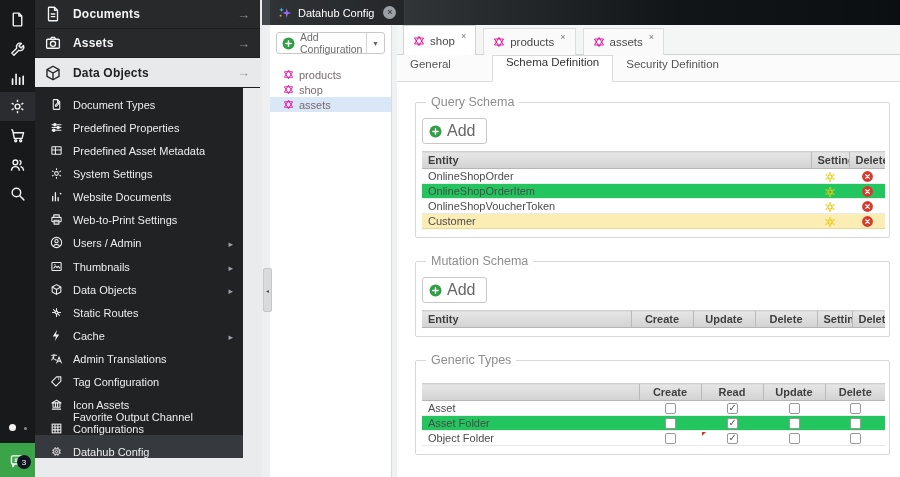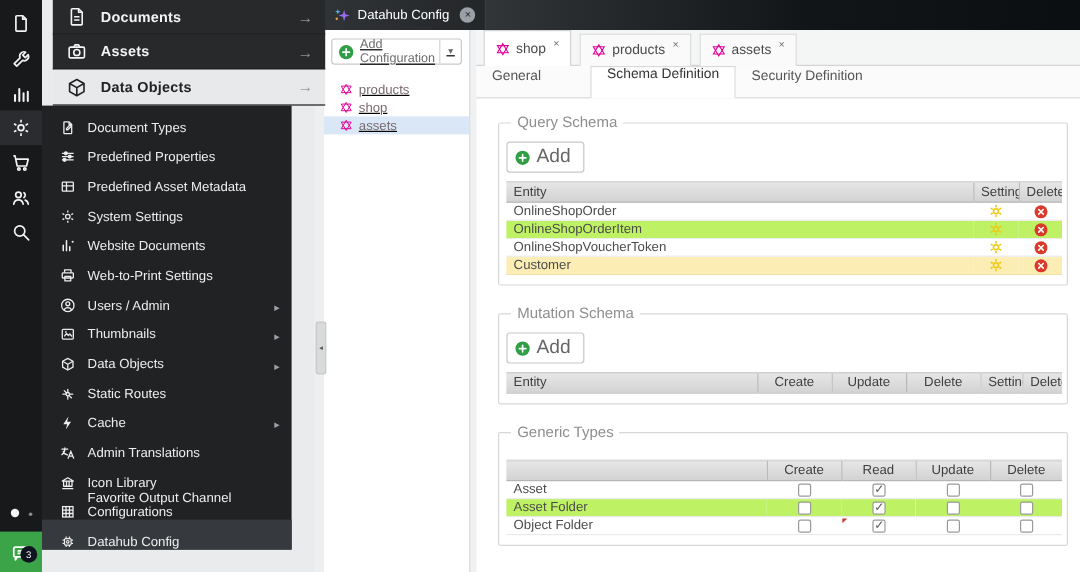--- a/index.html
+++ b/index.html
@@ -12,21 +12,21 @@
   .rail-item { position:absolute; left:0; width:35px; height:29px; display:flex; align-items:center; justify-content:center; color:#f2f2f2; }
   .rail-item.active { background:#2a2c2f; }
   .rail-icon { width:17px; height:17px; }
   #status-dots { position:absolute; left:9px; top:424px; width:24px; height:8px; }
   #status-dots .d1 { position:absolute; left:0; top:0; width:7px; height:7px; border-radius:50%; background:#f5f5f5; }
   #status-dots .d2 { position:absolute; left:15px; top:3px; width:3px; height:3px; border-radius:50%; background:#8a8d90; }
   #chat-tile { position:absolute; left:0; bottom:0; width:35px; height:34px; background:#3ba449; display:flex; align-items:center; justify-content:center; color:#fff; }
   #chat-badge { position:absolute; left:17px; bottom:8px; width:14px; height:14px; border-radius:50%; background:#101420; color:#fff; font-size:8px; display:flex; align-items:center; justify-content:center; }
 
   
-  #menu-top { position:absolute; left:44px; top:0; width:227px; height:88px; z-index:4; }
+  #menu-top { position:absolute; left:33px; top:0; width:227px; height:88px; z-index:4; }
   .mt-row { position:relative; height:29px; background:#28292b; border-bottom:1px solid #1c1d1f; display:flex; align-items:center; color:#f4f4f4; cursor:pointer; }
   .mt-row .mt-ic { width:18px; height:18px; margin:0 11px 0 11px; }
   .mt-row .mt-label { font-size:12px; font-weight:bold; letter-spacing:.2px; }
   .mt-row .mt-arrow { margin-left:auto; margin-right:10px; color:#8d9297; font-size:13px; }
   .mt-row.active { background:#e8e9eb; color:#222; }
   .mt-row.active .mt-arrow { color:#9a9a9a; }
 
   
   #submenu { position:absolute; left:35px; top:88px; width:208px; height:370px; background:#202224; z-index:4; display:flex; flex-direction:column; }
   .sm-item { flex:1; display:flex; align-items:flex-end; padding-left:15px; color:#ededee; font-size:11px; cursor:pointer; }
@@ -38,21 +38,21 @@
   #tabbar { position:absolute; left:262px; top:0; width:638px; height:25px; background:linear-gradient(90deg,#45494d 0%,#303336 25%,#121518 65%,#0c0f12 100%); display:flex; align-items:stretch; z-index:3; }
   #win-tab { display:flex; align-items:center; gap:6px; margin-left:7px; padding:0 8px; background:rgba(0,0,0,.28); border-left:1px solid rgba(255,255,255,.10); border-right:1px solid rgba(255,255,255,.10); color:#fff; font-size:11px; cursor:pointer; }
   #win-tab .spark { width:14px; height:14px; }
   #win-tab .tabclose { width:13px; height:13px; border-radius:50%; background:#9aa0a5; color:#26282a; font-size:9px; line-height:13px; text-align:center; margin-left:3px; }
 
   
   #divider-col { position:absolute; left:262px; top:25px; width:8px; height:452px; background:#edeff0; z-index:2; }
   #collapse-pill { position:absolute; left:263px; top:268px; width:9px; height:44px; background:#d8dadc; border:1px solid #c5c7c9; border-radius:2px; display:flex; align-items:center; justify-content:center; font-size:6px; color:#555; z-index:3; cursor:pointer; }
 
   
-  #tree-panel { position:absolute; left:270px; top:25px; width:121px; height:452px; background:#fff; z-index:2;text-decoration:underline; }
+  #tree-panel { position:absolute; left:270px; top:25px; width:121px; height:452px; background:#fff; z-index:2; }
   #add-config-btn { display:flex; align-items:center; margin:7px 0 0 6px; height:22px; background:#fff; border:1px solid #c9c9c9; border-radius:3px; font-size:10.5px; color:#6d6d6d; cursor:pointer; width:109px; }
   #add-config-btn .plus { width:13px; height:13px; margin:0 5px; flex:none; }
   #add-config-btn .caret { margin-left:auto; padding:0 5px; border-left:1px solid #d4d4d4; font-size:7px; color:#666; align-self:stretch; display:flex; align-items:center; }
   #tree-list { margin-top:13px; }
   .tree-row { display:flex; align-items:center; height:15px; padding-left:13px; font-size:11px; color:#7a6a70; cursor:pointer; }
   .tree-row .gql { width:11px; height:11px; margin-right:5px; flex:none; }
   .tree-row.selected { background:#d9e7f6; }
 
   
   #splitter { position:absolute; left:391px; top:25px; width:6px; height:452px; background:#f0f1f2; border-left:1px solid #dadbdc; z-index:2; cursor:col-resize; }
@@ -68,24 +68,24 @@
   .sub-tab { height:24px; display:flex; align-items:flex-start; padding:0 13px; font-size:11.5px; color:#555; cursor:pointer; position:relative; top:1px; }
   .sub-tab.active { background:#fff; border:1px solid #d9dadb; border-bottom:1px solid #fff; height:27px; color:#333;margin-left:28px; }
 
   
   #content { padding:13px 14px 0 18px; }
   fieldset { border:1px solid #d8d8d8; border-radius:2px; margin-bottom:16px; padding:2px 4px 8px 4px; }
   legend { margin-left:6px; padding:0 5px; font-size:12.5px; color:#8e8e8e; }
   .add-btn { display:inline-flex; align-items:center; gap:5px; border:1px solid #c8c8c8; border-radius:3px; background:#fff; padding:3px 11px 3px 6px; font-size:16px; color:#666; margin:7px 0 7px 2px; cursor:pointer; }
   .add-btn .plus { width:13px; height:13px; }
   table { border-collapse:collapse; table-layout:fixed; width:463px; margin-left:2px; font-size:11px; color:#4c4c4c; }
-  th { background:linear-gradient(#e6e6e6,#d2d2d2); border-bottom:1px solid #b5b5b5; border-top:1px solid #cfcfcf; font-weight:normal; color:#3f3f3f; text-align:left; padding:2px 6px; height:14px; white-space:nowrap; overflow:hidden;margin-left:12px; }
+  th { background:linear-gradient(#e6e6e6,#d2d2d2); border-bottom:1px solid #b5b5b5; border-top:1px solid #cfcfcf; font-weight:bold; color:#3f3f3f; text-align:left; padding:2px 6px; height:14px; white-space:nowrap; overflow:hidden;margin-left:12px; }
   th + th { border-left:1px solid #b9b9b9; text-align:center; }
   td { height:15px; border-bottom:1px solid #eaeaea; padding:0 6px; white-space:nowrap; overflow:hidden; position:relative; }
-  tr.alt td { background:#bef264; }
+  tr.alt td { background:#22c55e; }
   tr.hl td { background:#fcedb5; border-bottom:1px solid #ead995; }
   td.center { text-align:center; padding:0; }
   .gear-ic { width:12px; height:12px; display:inline-block; vertical-align:middle; cursor:pointer; }
   .del-ic { width:13px; height:13px; display:inline-block; vertical-align:middle; cursor:pointer; }
   .cb { display:inline-block; width:11px; height:11px; border:1px solid #999; border-radius:2px; background:#fff; vertical-align:middle; cursor:pointer; position:relative; }
   .cb.checked::after { content:"✓"; position:absolute; left:1px; top:-2px; font-size:10px; color:#5a5a5a; }
   .dirty { position:absolute; left:1px; top:1px; width:0; height:0; border-top:4px solid #d0342c; border-right:4px solid transparent; }
   #generic-table { margin-top:14px; }
 </style>
 </head>
@@ -265,24 +265,31 @@
   </div>
   <div class="sm-item">
     <svg class="sm-ic" viewBox="0 0 24 24" fill="none" stroke="currentColor" stroke-width="2" stroke-linecap="round">
         <path d="M3 6h9M7.5 4v2c0 4-2 7-4.5 8.5M5 9.5c1 3 4 5 6.5 5.5"></path>
         <path d="M12.5 20l4.2-10.5L21 20M14 16.8h5.5"></path>
       </svg>
     <span>Admin Translations</span>
   </div>
   <div class="sm-item">
     <svg class="sm-ic" viewBox="0 0 24 24" fill="none" stroke="currentColor" stroke-width="2" stroke-linejoin="round">
+        <path d="M12 3.5h8v8l-9 9-8-8z"></path>
+        <circle cx="16" cy="7.5" r="1.3" fill="currentColor" stroke="none"></circle>
+      </svg>
+    <span>Tag Configuration</span>
+  </div>
+  <div class="sm-item">
+    <svg class="sm-ic" viewBox="0 0 24 24" fill="none" stroke="currentColor" stroke-width="2" stroke-linejoin="round">
         <path d="M3.5 9L12 4l8.5 5z"></path>
         <path d="M5.5 9v8M10 9v8M14 9v8M18.5 9v8M3.5 20.5h17M5 17h14"></path>
       </svg>
-    <span>Icon Library</span>
+    <span>Icon Assets</span>
   </div>
   <div class="sm-item">
     <svg class="sm-ic" viewBox="0 0 24 24" fill="none" stroke="currentColor" stroke-width="2">
         <rect x="4" y="4" width="16" height="16"></rect>
         <path d="M4 9.3h16M4 14.6h16M9.3 4v16M14.6 4v16"></path>
       </svg>
     <span>Favorite Output Channel Configurations</span>
   </div>
   <div class="sm-item active">
     <svg class="sm-ic" viewBox="0 0 24 24" fill="none" stroke="currentColor" stroke-width="1.8">

